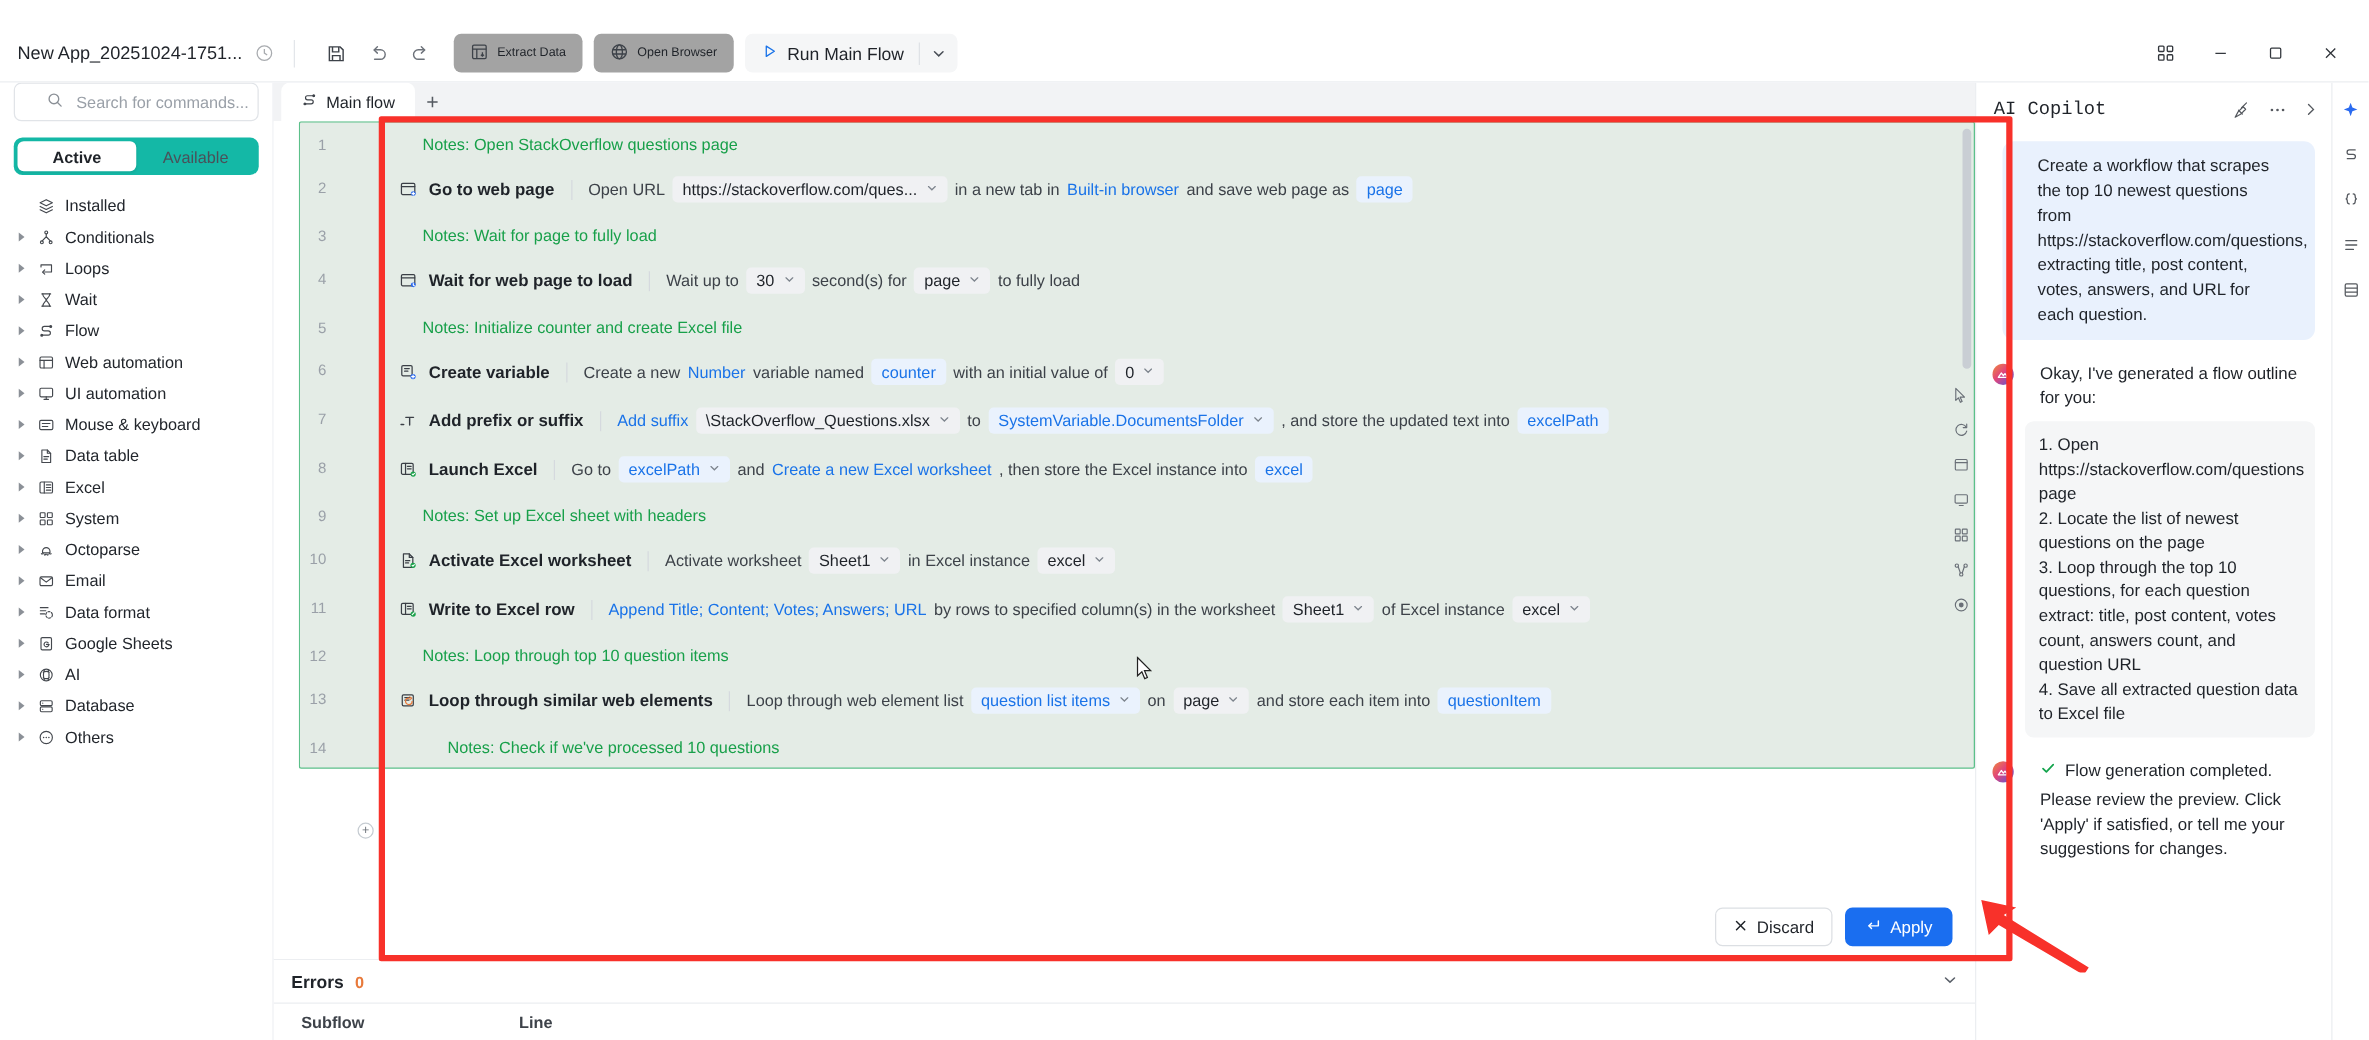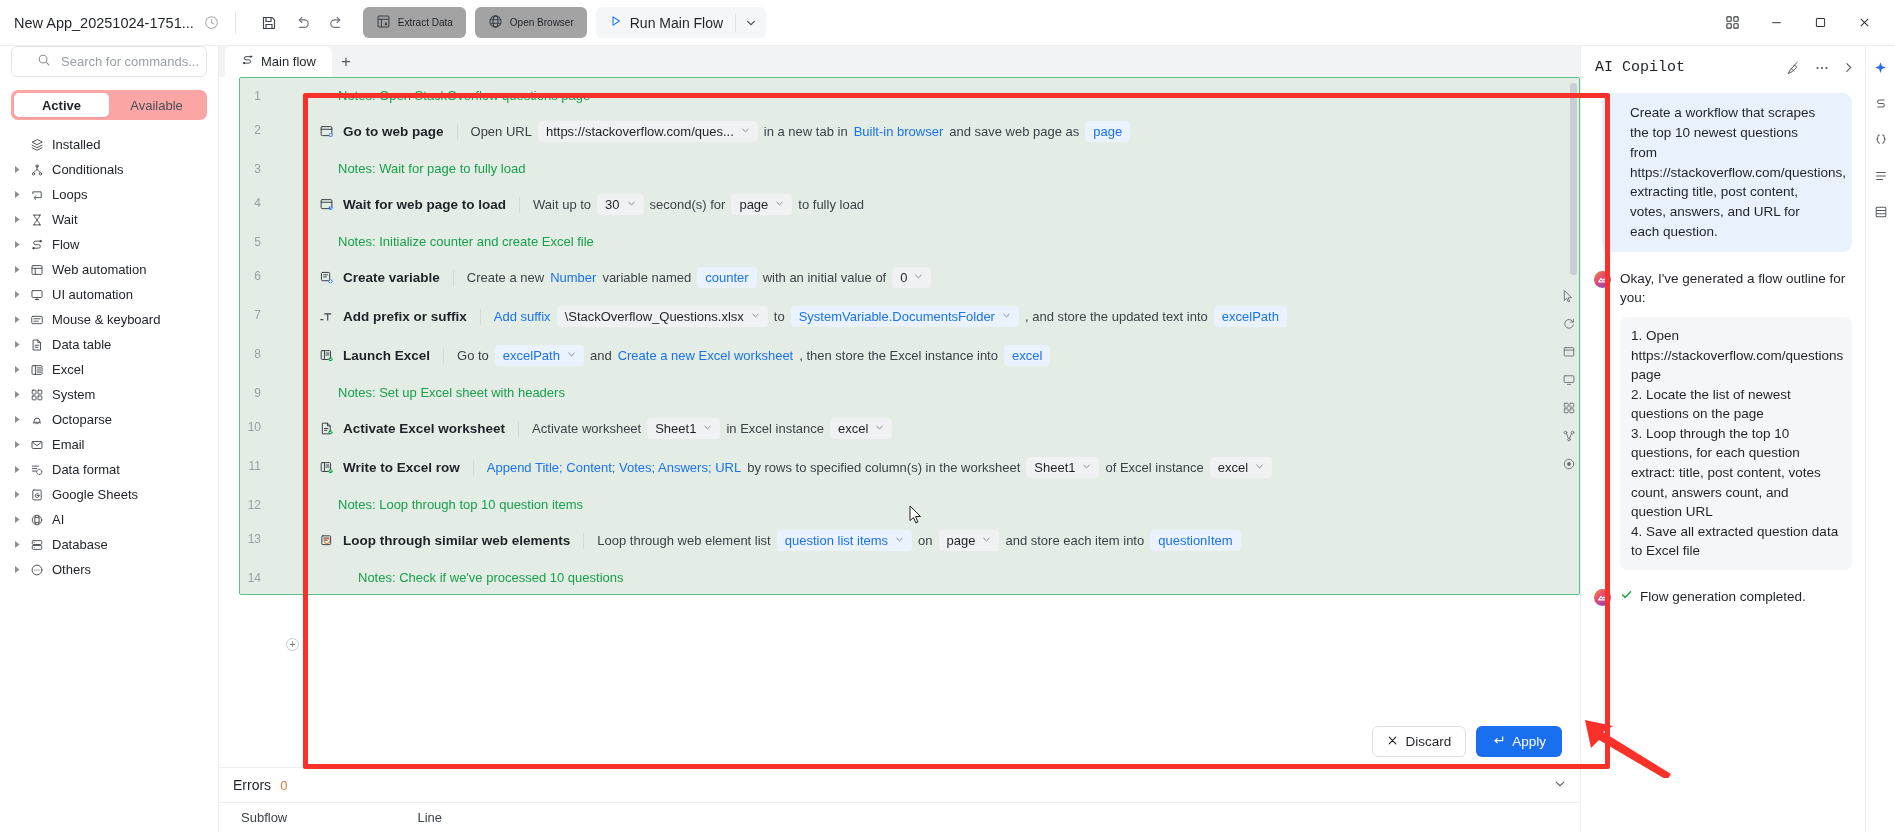--- a/index.html
+++ b/index.html
@@ -15,21 +15,21 @@
   }
   .app { position: relative; width: 1895px; height: 832px; display: flex; flex-direction: column; }
 
   
   .titlebar {
     height: 46px; flex: 0 0 46px;
     display: flex; align-items: center;
     background: #fff;
     border-bottom: 1px solid #eceef1;
     padding: 0 10px 0 14px;
-    position: relative; z-index: 30;
+    position: relative; z-index: 30; margin-top: 20px;
   }
   .app-name { font-size: 14.5px; color: #1f2329; white-space: nowrap; }
   .history-ic { margin-left: 10px; opacity: .55; display:flex; align-items:center; }
   .tb-sep { width: 1px; height: 22px; background: #e3e6ea; margin: 0 16px; }
   .tb-iconbtn {
     width: 34px; height: 30px; border-radius: 6px;
     display: flex; align-items: center; justify-content: center;
     color: #4a4f57; background: transparent; border: none; cursor: pointer;
   }
   .tb-btn {
@@ -62,21 +62,21 @@
   .search-box {
     height: 31px; border: 1px solid #e1e4e8; border-radius: 6px;
     display: flex; align-items: center; gap: 8px; padding: 0 25px; background: #fff;
   }
   .search-box input {
     border: none; outline: none; flex: 1; font-size: 13px;
     font-family: "Liberation Sans", sans-serif; color: #1f2329; background: transparent;
   }
   .search-box input::placeholder { color: #9aa0a8; }
   .seg {
-    margin: 13px 11px 6px 11px; background: #fca5a5; border-radius: 7px;
+    margin: 13px 11px 6px 11px; background: #14b8a6; border-radius: 7px;
     padding: 3px; display: flex; height: 30px;
   }
   .seg-item {
     flex: 1; display: flex; align-items: center; justify-content: center;
     font-size: 13px; border-radius: 5px; cursor: pointer; color: #4a5059;
   }
   .seg-item.on { background: #fff; color: #1f2329; font-weight: bold; box-shadow: 0 1px 2px rgba(0,0,0,.07); }
   .cat-list { margin-top: 6px; overflow: hidden; flex: 1; }
   .cat {
     display: flex; align-items: center; height: 25px;
@@ -148,21 +148,21 @@
   }
 
   
   .redrect {
     position: absolute; left: 303px; top: 93px; width: 1307px; height: 676px;
     border: 5px solid #f8312a; border-radius: 2px; pointer-events: none; z-index: 20;
   }
   .arrow { position: absolute; left: 1583px; top: 718px; z-index: 21; pointer-events: none; }
 
   
-  .errpanel { flex: 0 0 auto; background: #fff; border-top: 1px solid #eceef1; }
+  .errpanel { flex: 0 0 auto; background: #fff; border-top: 1px solid #eceef1; font-weight: bold; }
   .err-head { height: 34px; display: flex; align-items: center; padding: 0 14px 0 14px; gap: 9px; }
   .err-title { font-size: 14px; color: #1f2329; }
   .err-count { color: #e8793a; font-size: 13px; }
   .err-collapse { margin-left: auto; color: #5a6069; cursor: pointer; font-size: 11px; }
   .err-table-head {
     display: flex; align-items: center; height: 30px;
     border-top: 1px solid #eceef1; font-size: 13px; color: #3d4249; padding-left: 14px;
   }
   .eth { padding-left: 8px; }
   .eth.sub { width: 147px; flex: 0 0 147px; }
@@ -176,21 +176,21 @@
   }
   .cp-head { display: flex; align-items: center; padding: 13px 10px 11px 14px; gap: 10px; }
   .cp-title { font-size: 15px; color: #1f2329; font-family: Liberation Mono, monospace; }
   .cp-head-ic { margin-left: auto; display: flex; align-items: center; gap: 12px; color: #55595f; }
   .cp-head-ic span { cursor: pointer; display: flex; align-items: center; }
   .cp-body { flex: 1 1 auto; overflow: hidden; padding: 6px 13px 10px 13px; }
   .user-bubble {
     background: #e9f1fd; border-radius: 9px; padding: 10px 28px;
     font-size: 13.5px; line-height: 1.47; color: #1f2329; margin-left: 8px;
   }
-  .ai-row { display: flex; gap: 9px; margin-top: 17px; }
+  .ai-row { display: flex; gap: 21px; margin-top: 17px; }
   .ai-av {
     width: 17px; height: 17px; flex: 0 0 17px; border-radius: 50%; margin-top: 2px;
     background: linear-gradient(135deg,#f0893d 0%, #e0457b 45%, #4a5ae0 100%);
     display: flex; align-items: center; justify-content: center;
   }
   .ai-text { font-size: 13.5px; line-height: 1.45; color: #1f2329; }
   .outline-box {
     background: #f5f6f7; border-radius: 7px; padding: 9px 11px; margin: 9px 0 0 26px;
     font-size: 13.5px; line-height: 1.45; color: #1f2329; white-space: pre-wrap;
   }
@@ -1103,20 +1103,21 @@
           </span>
           <span class="ai-text">
             <span class="done-line">
               <span class="tick">
                 <svg width="13" height="13" viewBox="0 0 14 14" fill="none" stroke="#14a44d" stroke-width="1.5" stroke-linecap="round" stroke-linejoin="round">
                     <path d="M2.6 7.4 5.5 10.2 11.4 4"></path>
                   </svg>
               </span>
               <span>Flow generation completed.</span>
             </span>
+            <div style="margin-top:4px">Please review the preview. Click 'Apply' if satisfied, or tell me your suggestions for changes.</div>
           </span>
         </div>
       </div>
     </div>
 
     <div class="rail">
       <span class="ri accent">
         <svg width="15" height="15" viewBox="0 0 16 16" fill="#2b6bf0">
             <path d="M8 1.2l1.5 4.2L13.8 7 9.5 8.6 8 12.8 6.5 8.6 2.2 7l4.3-1.6z"></path>
           </svg>

